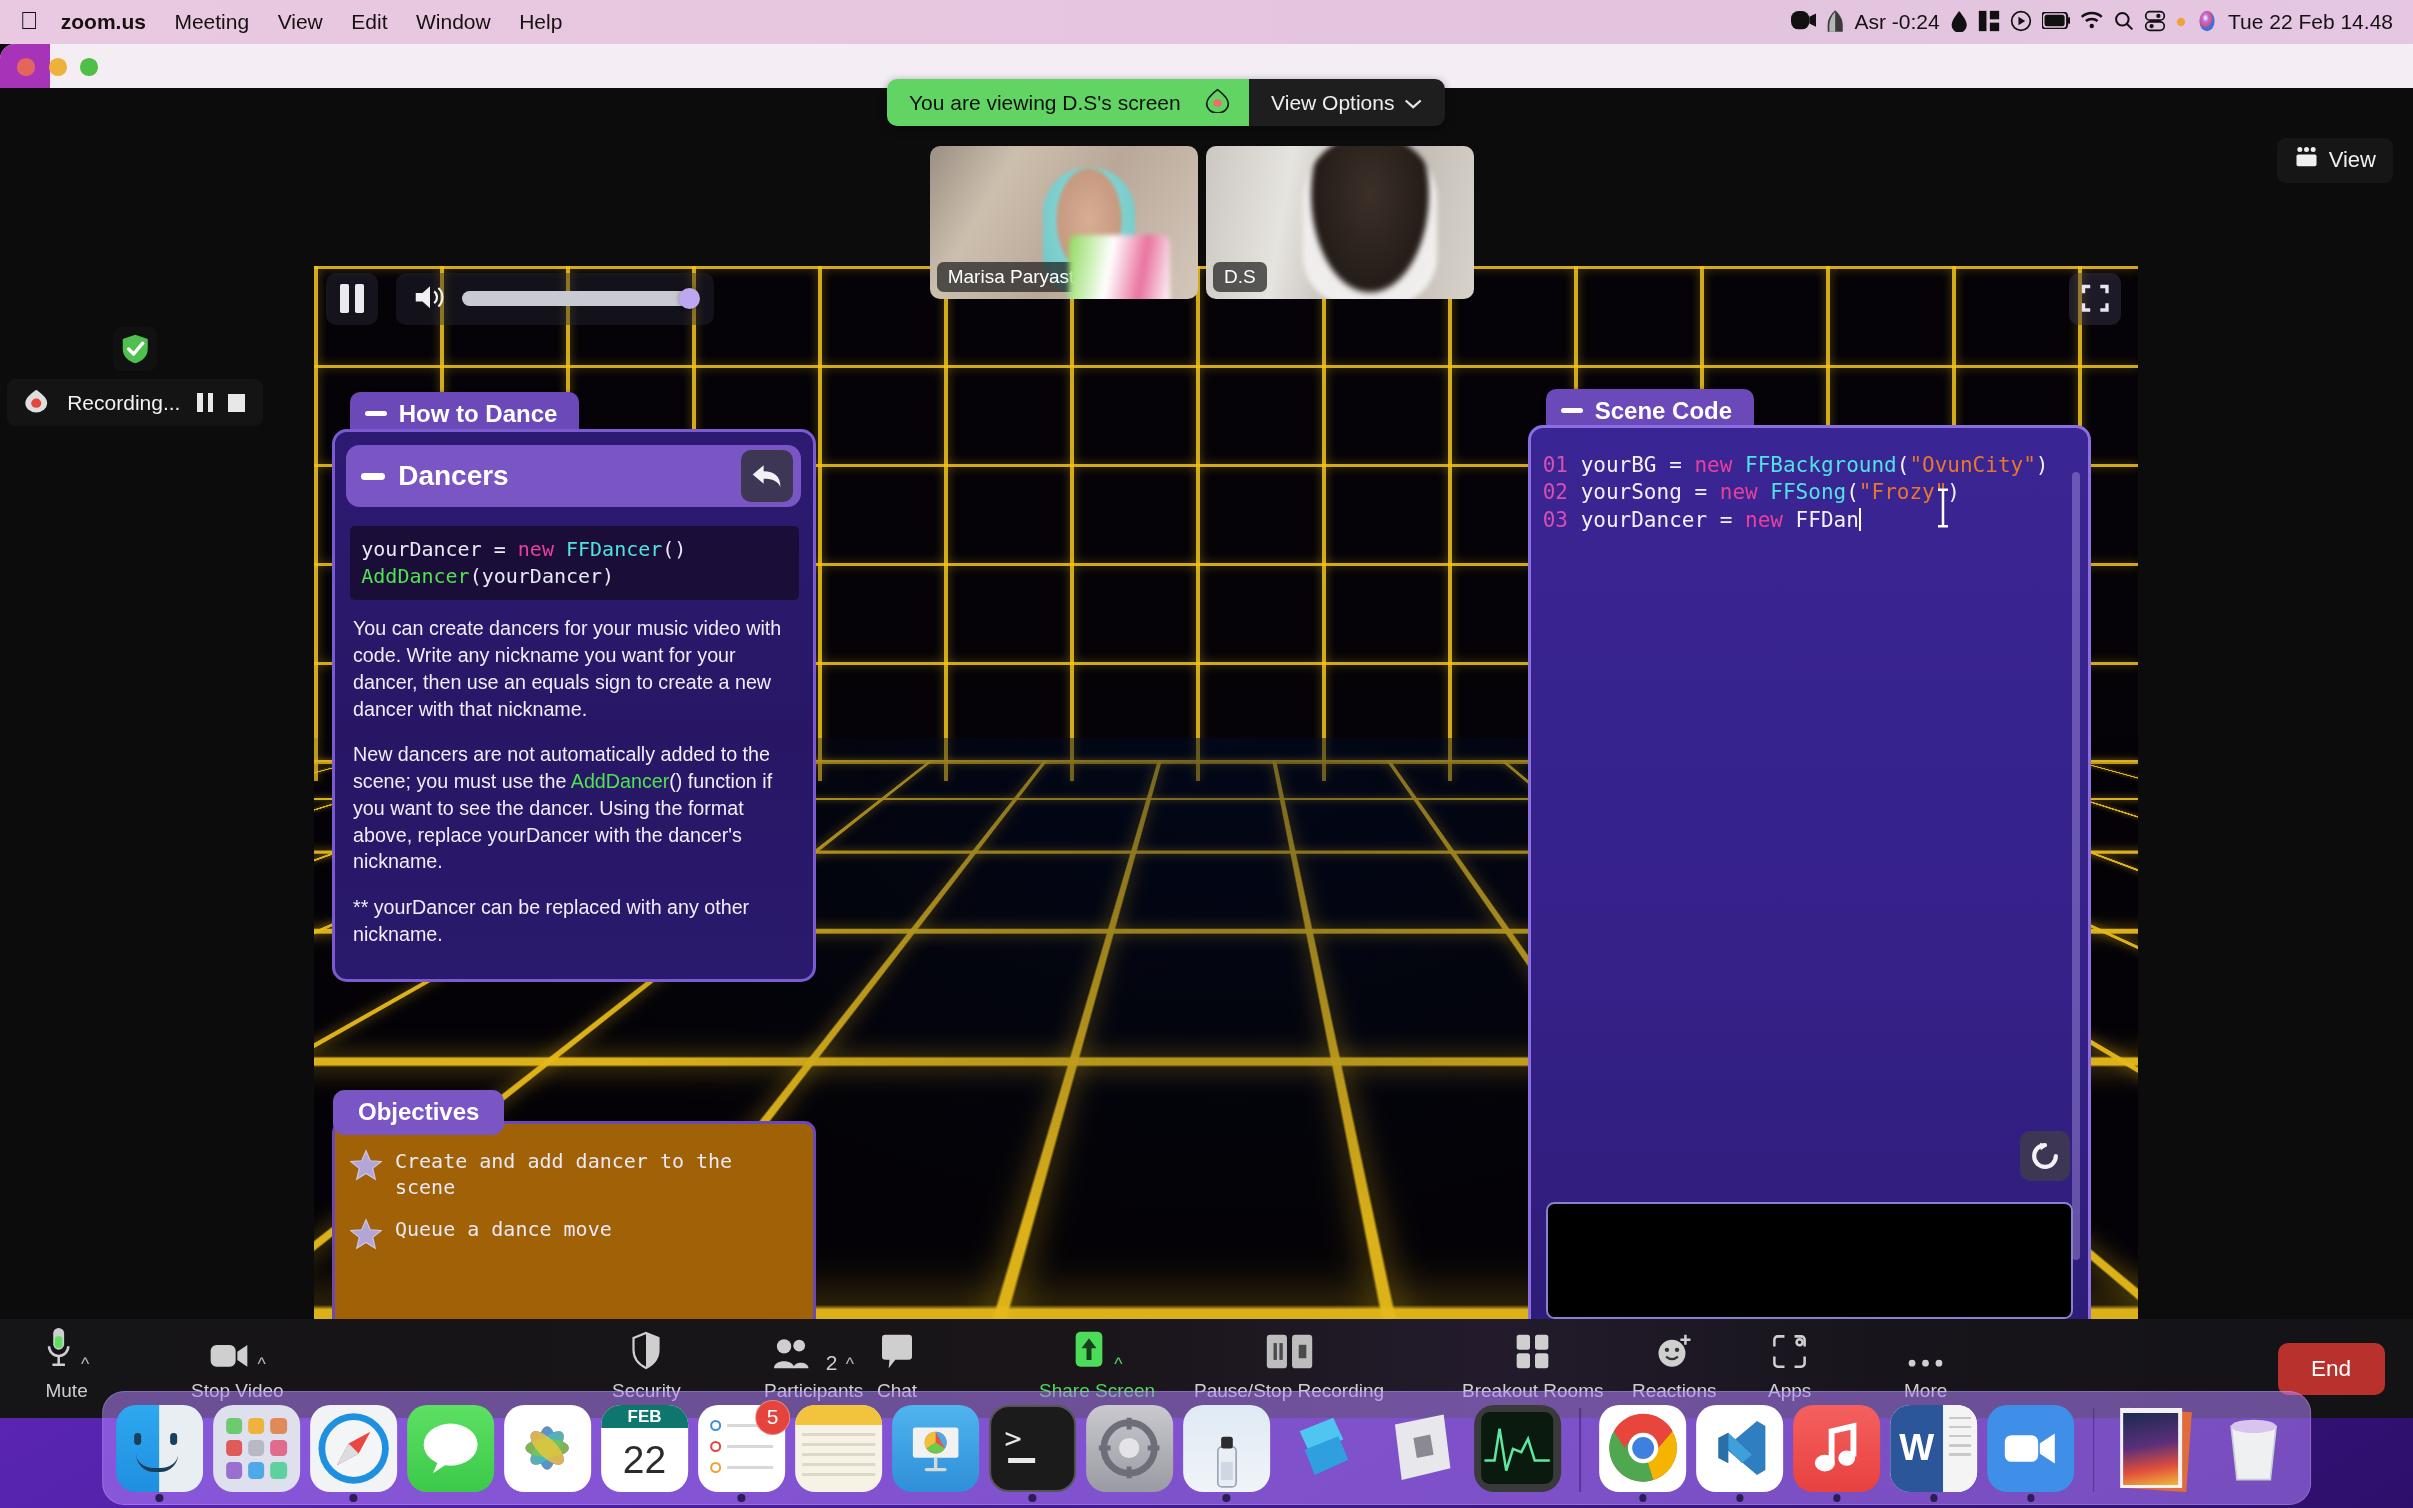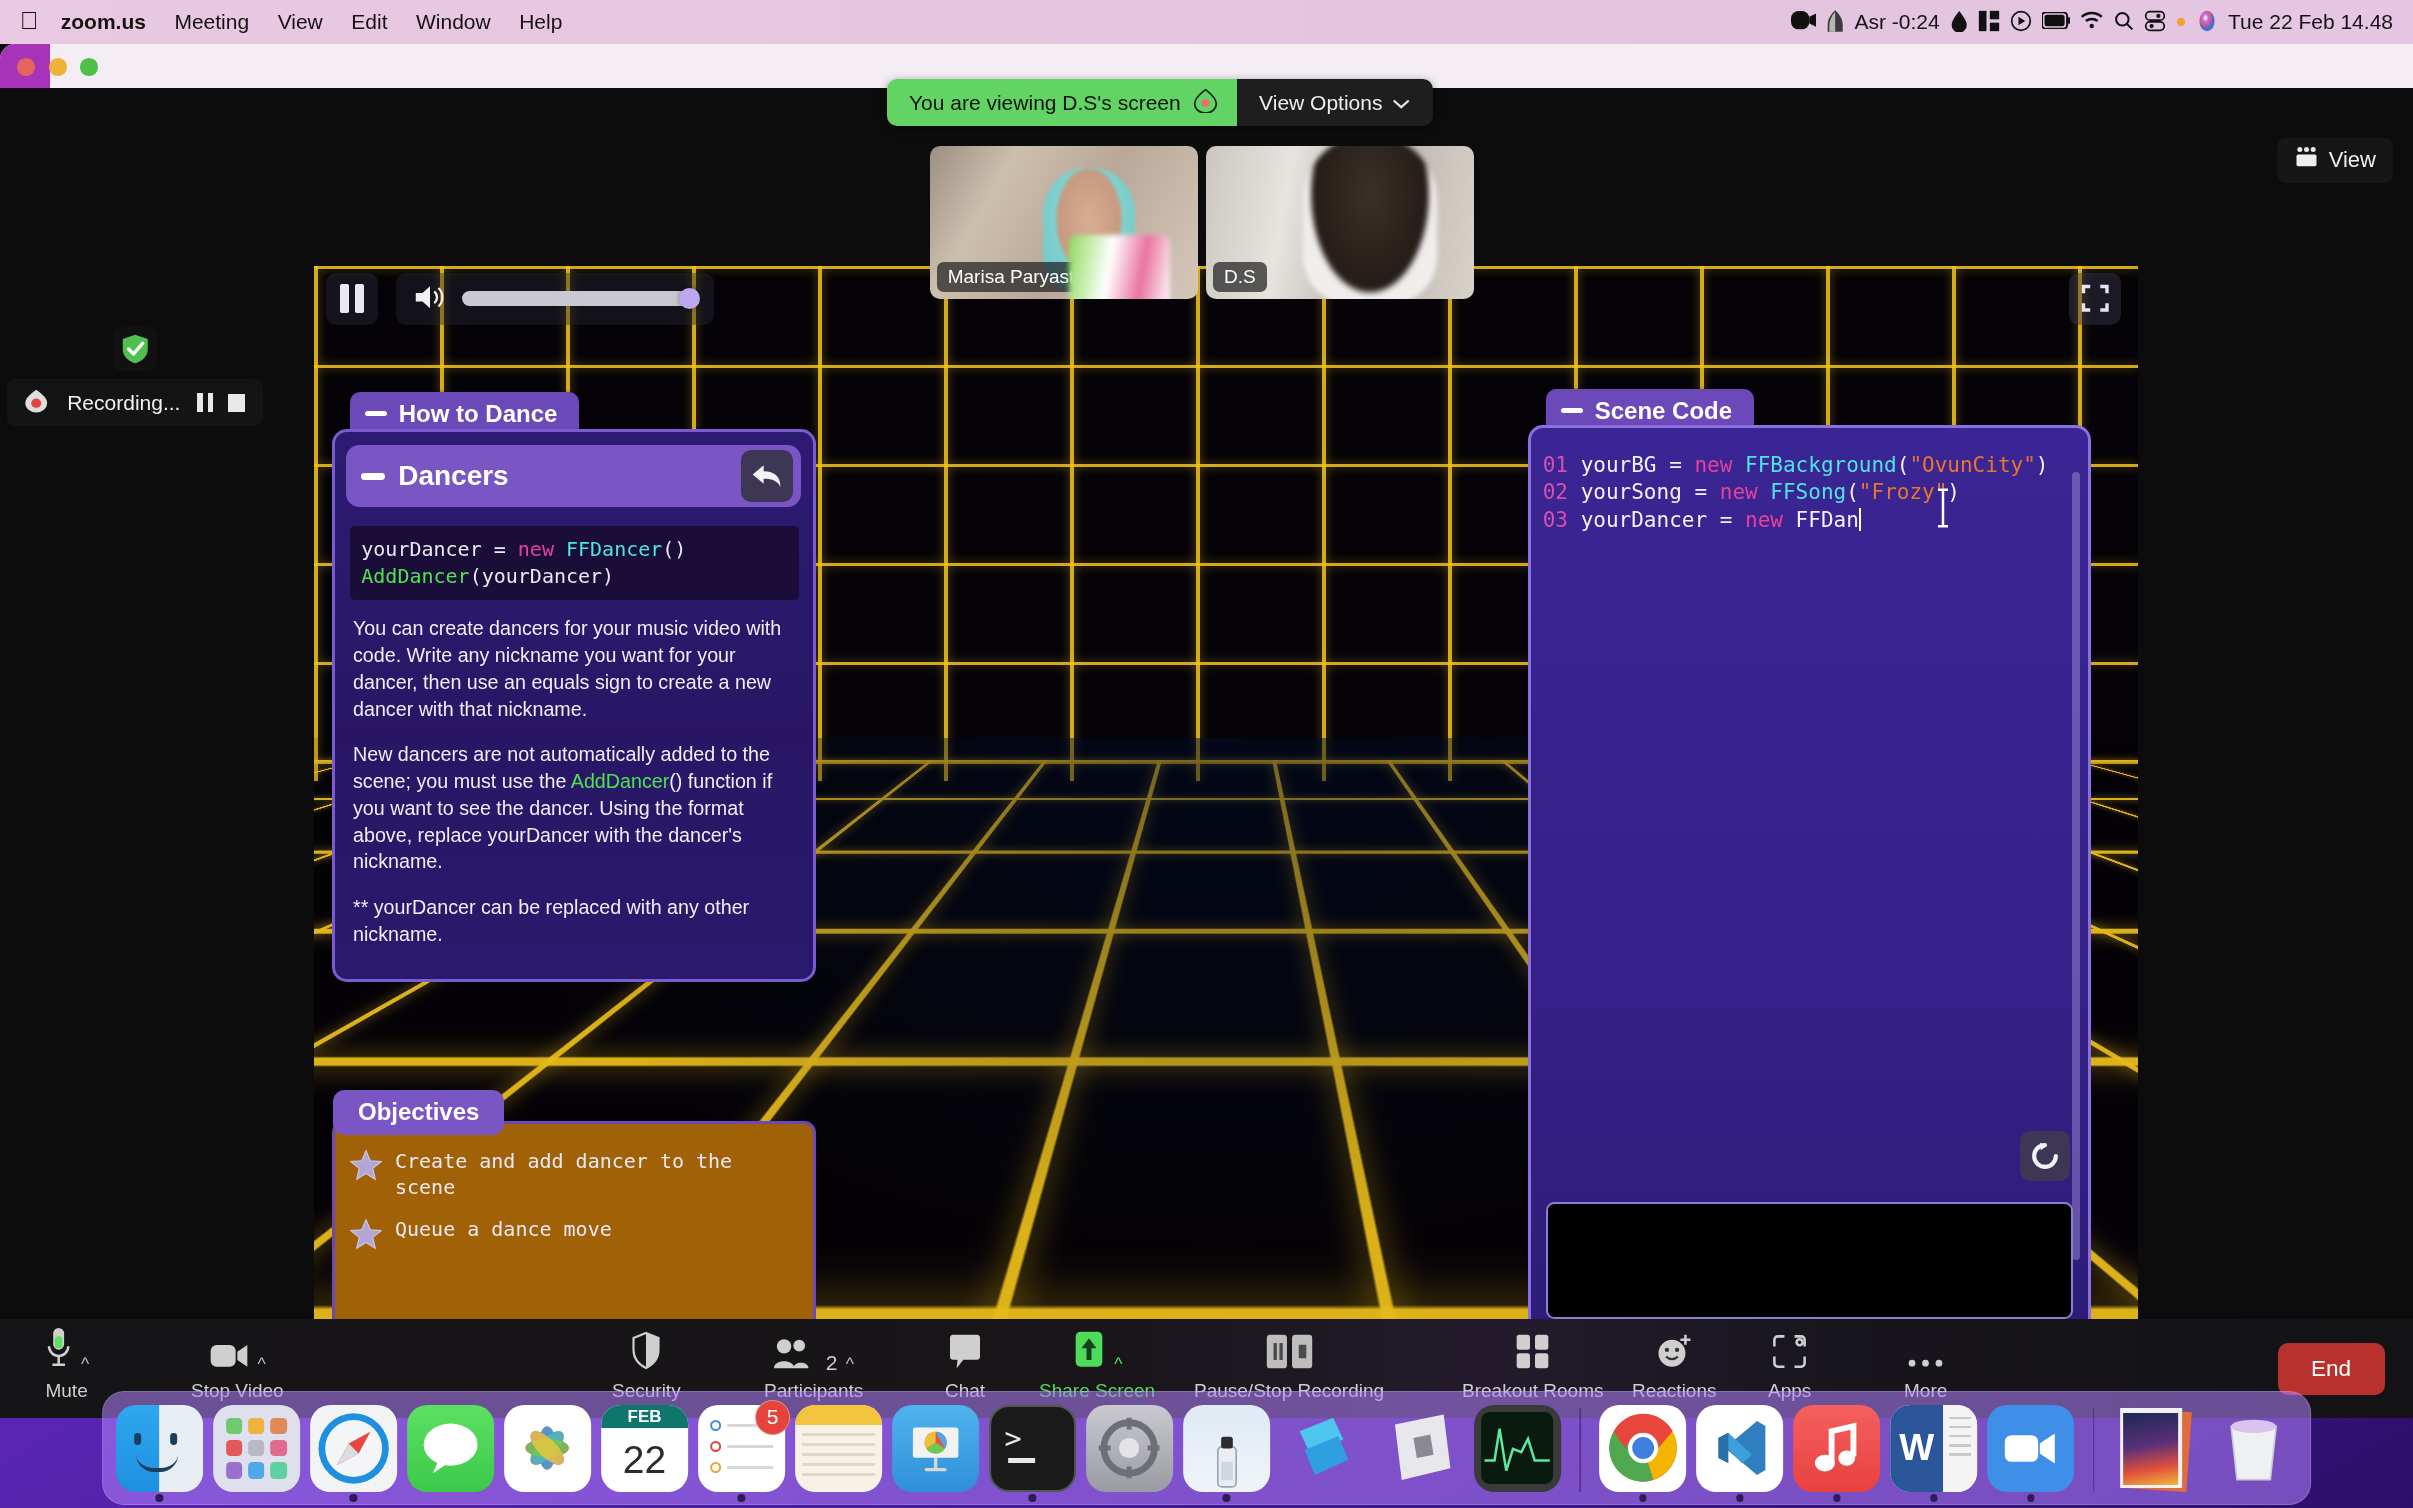--- a/index.html
+++ b/index.html
@@ -58,21 +58,21 @@
 
   
   #viewbanner {
     position: absolute; top: 35px; left: 887px;
     height: 47px; display: flex; align-items: stretch;
     border-radius: 10px; overflow: hidden; z-index: 40;
     box-shadow: 0 2.5px 8.4px rgba(0,0,0,.4);
   }
   #viewbanner .green {
     background: #61d464; color: #111; display: flex; align-items: center;
-    padding: 0 18.4px 0 22px; gap: 11px; font-size: 21px;
+    padding: 0 18.4px 0 22px; gap: 23px; font-size: 21px;
   }
   #viewbanner .opts {
     background: #1e1e1e; color: #eee; display: flex; align-items: center;
     padding: 0 22px; gap: 10px; font-size: 21px;
   }
 
   
   #thumbs {
     position: absolute; top: 102px; left: 930px;
     display: flex; gap: 8.4px; z-index: 35;
@@ -668,21 +668,21 @@
               <path d="M1 36 C1 25 25 25 25 36 Z" fill="#cfcfcf"></path>
               <path d="M24 36 C24 27 42 27 42 36 Z" fill="#cfcfcf"></path>
             </svg>
         </span>
         <span style="color:#cfcfcf;font-size:21px;">2</span>
         <span class="tb-caret">^</span>
       </span>
       <span>Participants</span>
     </div>
 
-    <div class="tb-item" style="left:945px">
+    <div class="tb-item" style="left:877px">
       <span class="tb-icon">
         <span>
           <svg width="30" height="37" viewBox="0 0 36 44">
               <path d="M4 2 H32 A4 4 0 0 1 36 6 V28 A4 4 0 0 1 32 32 H16 L8 42 L9 32 H4 A4 4 0 0 1 0 28 V6 A4 4 0 0 1 4 2 Z" fill="#cfcfcf"></path>
             </svg>
         </span>
       </span>
       <span>Chat</span>
     </div>
 

